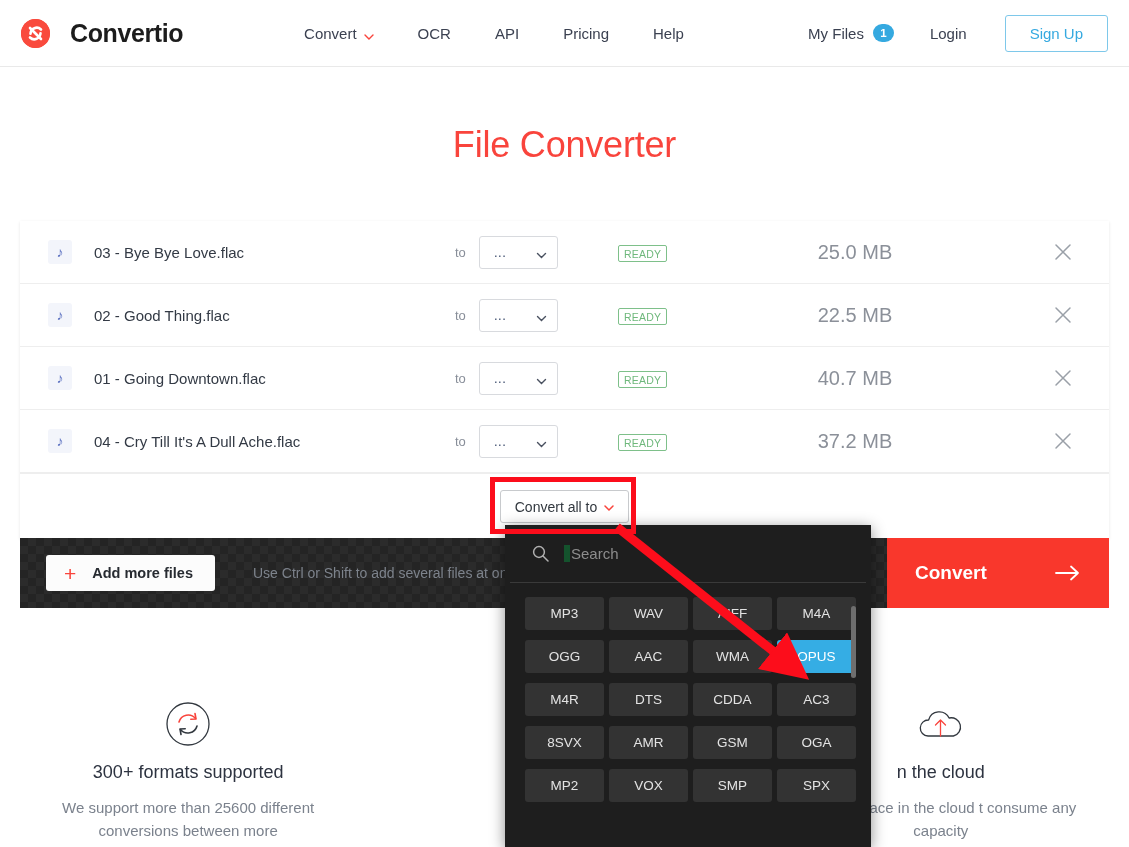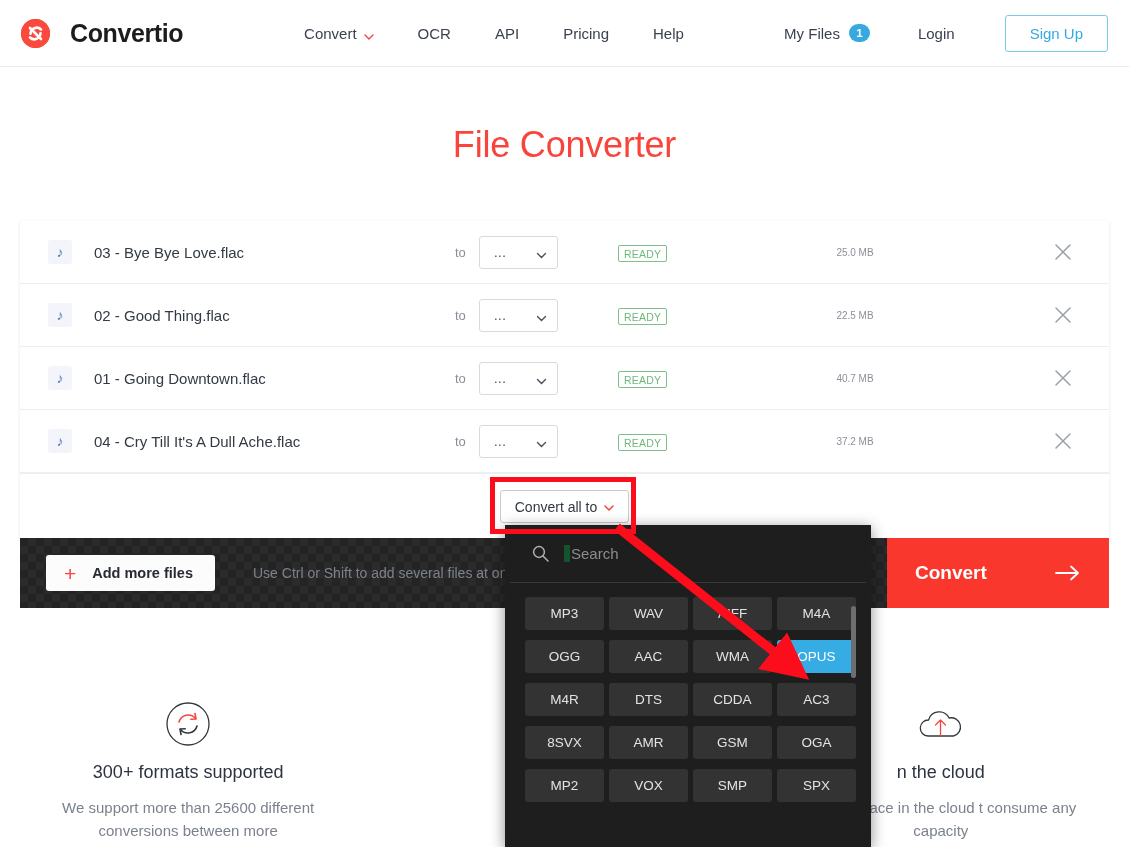--- a/index.html
+++ b/index.html
@@ -25,21 +25,21 @@
   .brand-name {
     font-size: 25px; font-weight: bold; color: #1c1c1c; letter-spacing: -0.4px;
   }
   .nav { display: flex; align-items: center; margin-left: 99px; gap: 0; }
   .nav-item {
     font-size: 15px; color: #3b4151; padding: 8px 22px;
     display: flex; align-items: center; gap: 7px; cursor: pointer;
   }
   .caret-red { display:inline-block; width:10px; height:10px; }
   .header-right {
-    margin-left: auto; display: flex; align-items: center; gap: 12px; margin-right: 21px;
+    margin-left: auto; display: flex; align-items: center; gap: 0; margin-right: 21px;
   }
   .myfiles {
     font-size: 15px; color: #3b4151; display: flex; align-items: center;
     gap: 9px; padding: 8px 14px; cursor: pointer;
   }
   .badge {
     background: #35a9e0; color: #fff; font-size: 11.5px; font-weight: bold;
     border-radius: 9px; min-width: 21px; height: 18px;
     display: flex; align-items: center; justify-content: center; padding: 0 6px;
   }
@@ -82,21 +82,21 @@
   }
   .f-select .dots { font-size: 13px; color: #3a4a6b; letter-spacing: 0.5px; }
   .chev { width: 11px; height: 11px; }
   .f-status { position: absolute; left: 598px; }
   .ready {
     border: 1px solid #7ec08a; color: #6fb87c; font-size: 10.5px;
     padding: 1.5px 5px; border-radius: 2px; letter-spacing: 0.2px;
   }
   .f-size {
     position: absolute; left: 760px; width: 150px; text-align: center;
-    font-size: 10px; color: #8b9099;
+    font-size: 20px; color: #8b9099;
   }
   .f-close {
     position: absolute; right: 36px; width: 20px; height: 20px; cursor: pointer;
   }
   .convert-all-row {
     height: 66px; display: flex; align-items: center; justify-content: center;
     border-top: 1px solid #eeeeee; background: #fff;
   }
   .convert-all-btn {
     border: 1px solid #c8cacd; border-radius: 3px; background: #fff;

